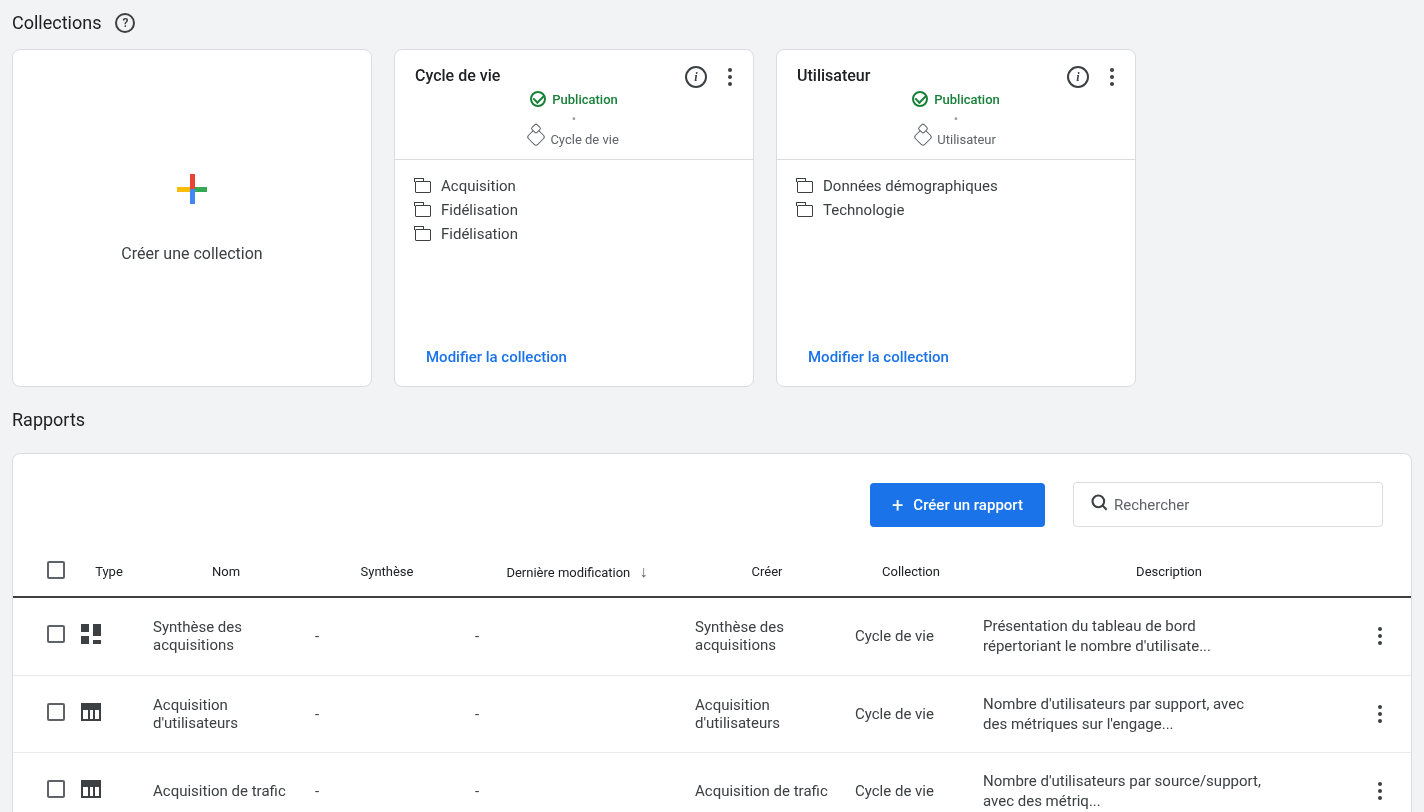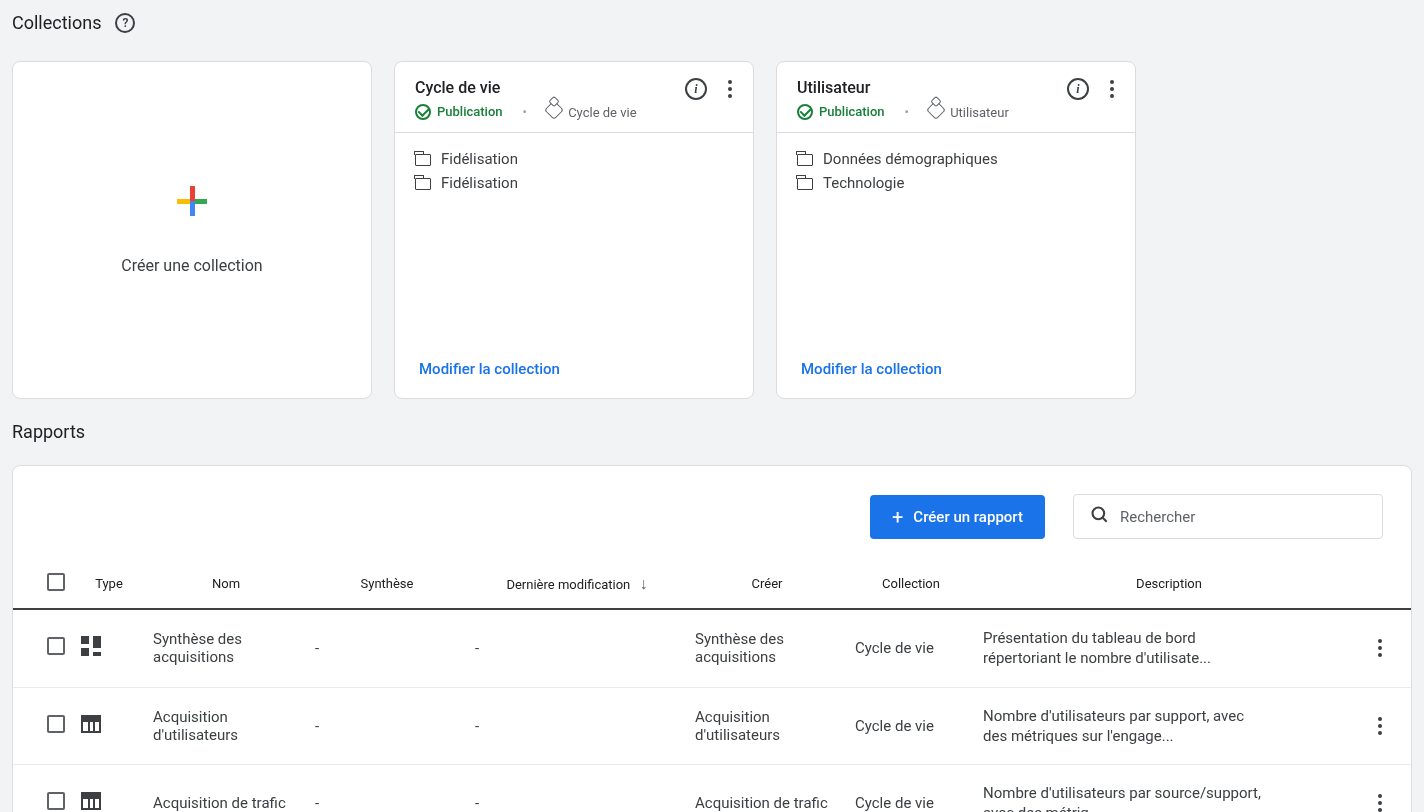--- a/index.html
+++ b/index.html
@@ -7,21 +7,21 @@
     font-family: Roboto, 'Segoe UI', Arial, sans-serif;
     background: #f1f3f4;
     color: #202124;
     font-size: 14px;
     padding: 8px 12px;
   }
   .section-title {
     display: flex;
     align-items: center;
     gap: 14px;
-    margin-bottom: 28px;
+    margin-bottom: 16px;
     margin-top: 4px;
   }
   .section-title h2 {
     font-size: 18px;
     font-weight: 400;
     color: #202124;
   }
   .help-circle {
     width: 20px; height: 20px; border: 2px solid #3c4043;
     border-radius: 50%; display:flex; align-items:center; justify-content:center;
@@ -65,23 +65,24 @@
   }
   .card-title {
     font-size: 16px;
     font-weight: 500;
     color: #202124;
     margin-bottom: 6px;
   }
   .card-meta {
     display: flex;
     align-items: center;
-    gap: 20px;
+    gap: 4px;
     font-size: 13px;
     color: #5f6368;
+    flex-direction: column;
   }
   .pub-badge { display:flex; align-items:center; gap:6px; color:#188038; font-weight:500; font-size:13px; }
   .check-circle {
     width: 16px; height: 16px; border: 2px solid #188038; border-radius:50%;
     display:flex; align-items:center; justify-content:center;
   }
   .check-circle::after {
     content:""; width:5px; height:8px; border-right:2px solid #188038; border-bottom:2px solid #188038;
     transform: rotate(45deg); margin-top:-2px;
   }
@@ -120,21 +121,21 @@
   }
   .folder-icon {
     width:16px; height:12px; border:1.6px solid #3c4043; border-radius:1px;
     position:relative; margin-top:2px;
   }
   .folder-icon::before{
     content:""; position:absolute; top:-4px; left:-1.6px; width:8px; height:3px;
     border:1.6px solid #3c4043; border-bottom:none; border-radius:1px 1px 0 0;
   }
   .card-footer {
-    padding: 14px 20px 20px 24px;
+    padding: 14px 20px 20px 31px;
   }
   .link-btn {
     color:#1a73e8; font-size:15px; font-weight:500; cursor:pointer;
     background:none; border:none; padding:0; font-family:inherit;
   }
   .reports-title { font-size:18px; font-weight:400; margin-bottom:23px; }
   .reports-panel {
     background:#ffffff; border:1px solid #dadce0; border-radius:8px;
     padding-top: 28px;
   }
@@ -143,21 +144,21 @@
     align-items:center;
   }
   .btn-primary {
     display:flex; align-items:center; gap:10px;
     background:#1a73e8; color:#fff; border:none; border-radius:4px;
     padding: 12px 22px; font-size:15px; font-weight:500; cursor:pointer;
     font-family:inherit;
   }
   .btn-primary .plus-w { font-size:20px; line-height:1; font-weight:400; }
   .search-box {
-    display:flex; align-items:center; gap:10px;
+    display:flex; align-items:center; gap:4px;
     border:1px solid #dadce0; border-radius:4px;
     padding: 10px 16px; width: 310px; background:#fff;
   }
   .search-icon { font-size:18px; color:#3c4043; line-height:1; }
   .search-box input {
     border:none; outline:none; font-size:15px; font-family:inherit;
     flex:1; color:#3c4043; background:transparent;
   }
   .search-box input::placeholder { color:#5f6368; }
   table.reports {
@@ -254,20 +255,24 @@
       <div class="card-actions">
         <span class="info-circle"></span>
         <span class="kebab">
             <span></span>
             <span></span>
             <span></span>
           </span>
       </div>
     </div>
     <div class="card-body">
+      <div class="folder-item">
+          <span class="folder-icon"></span>
+          <span>Acquisition</span>
+        </div>
       <div class="folder-item">
           <span class="folder-icon"></span>
           <span>Fidélisation</span>
         </div>
       <div class="folder-item">
           <span class="folder-icon"></span>
           <span>Fidélisation</span>
         </div>
     </div>
     <div class="card-footer">

